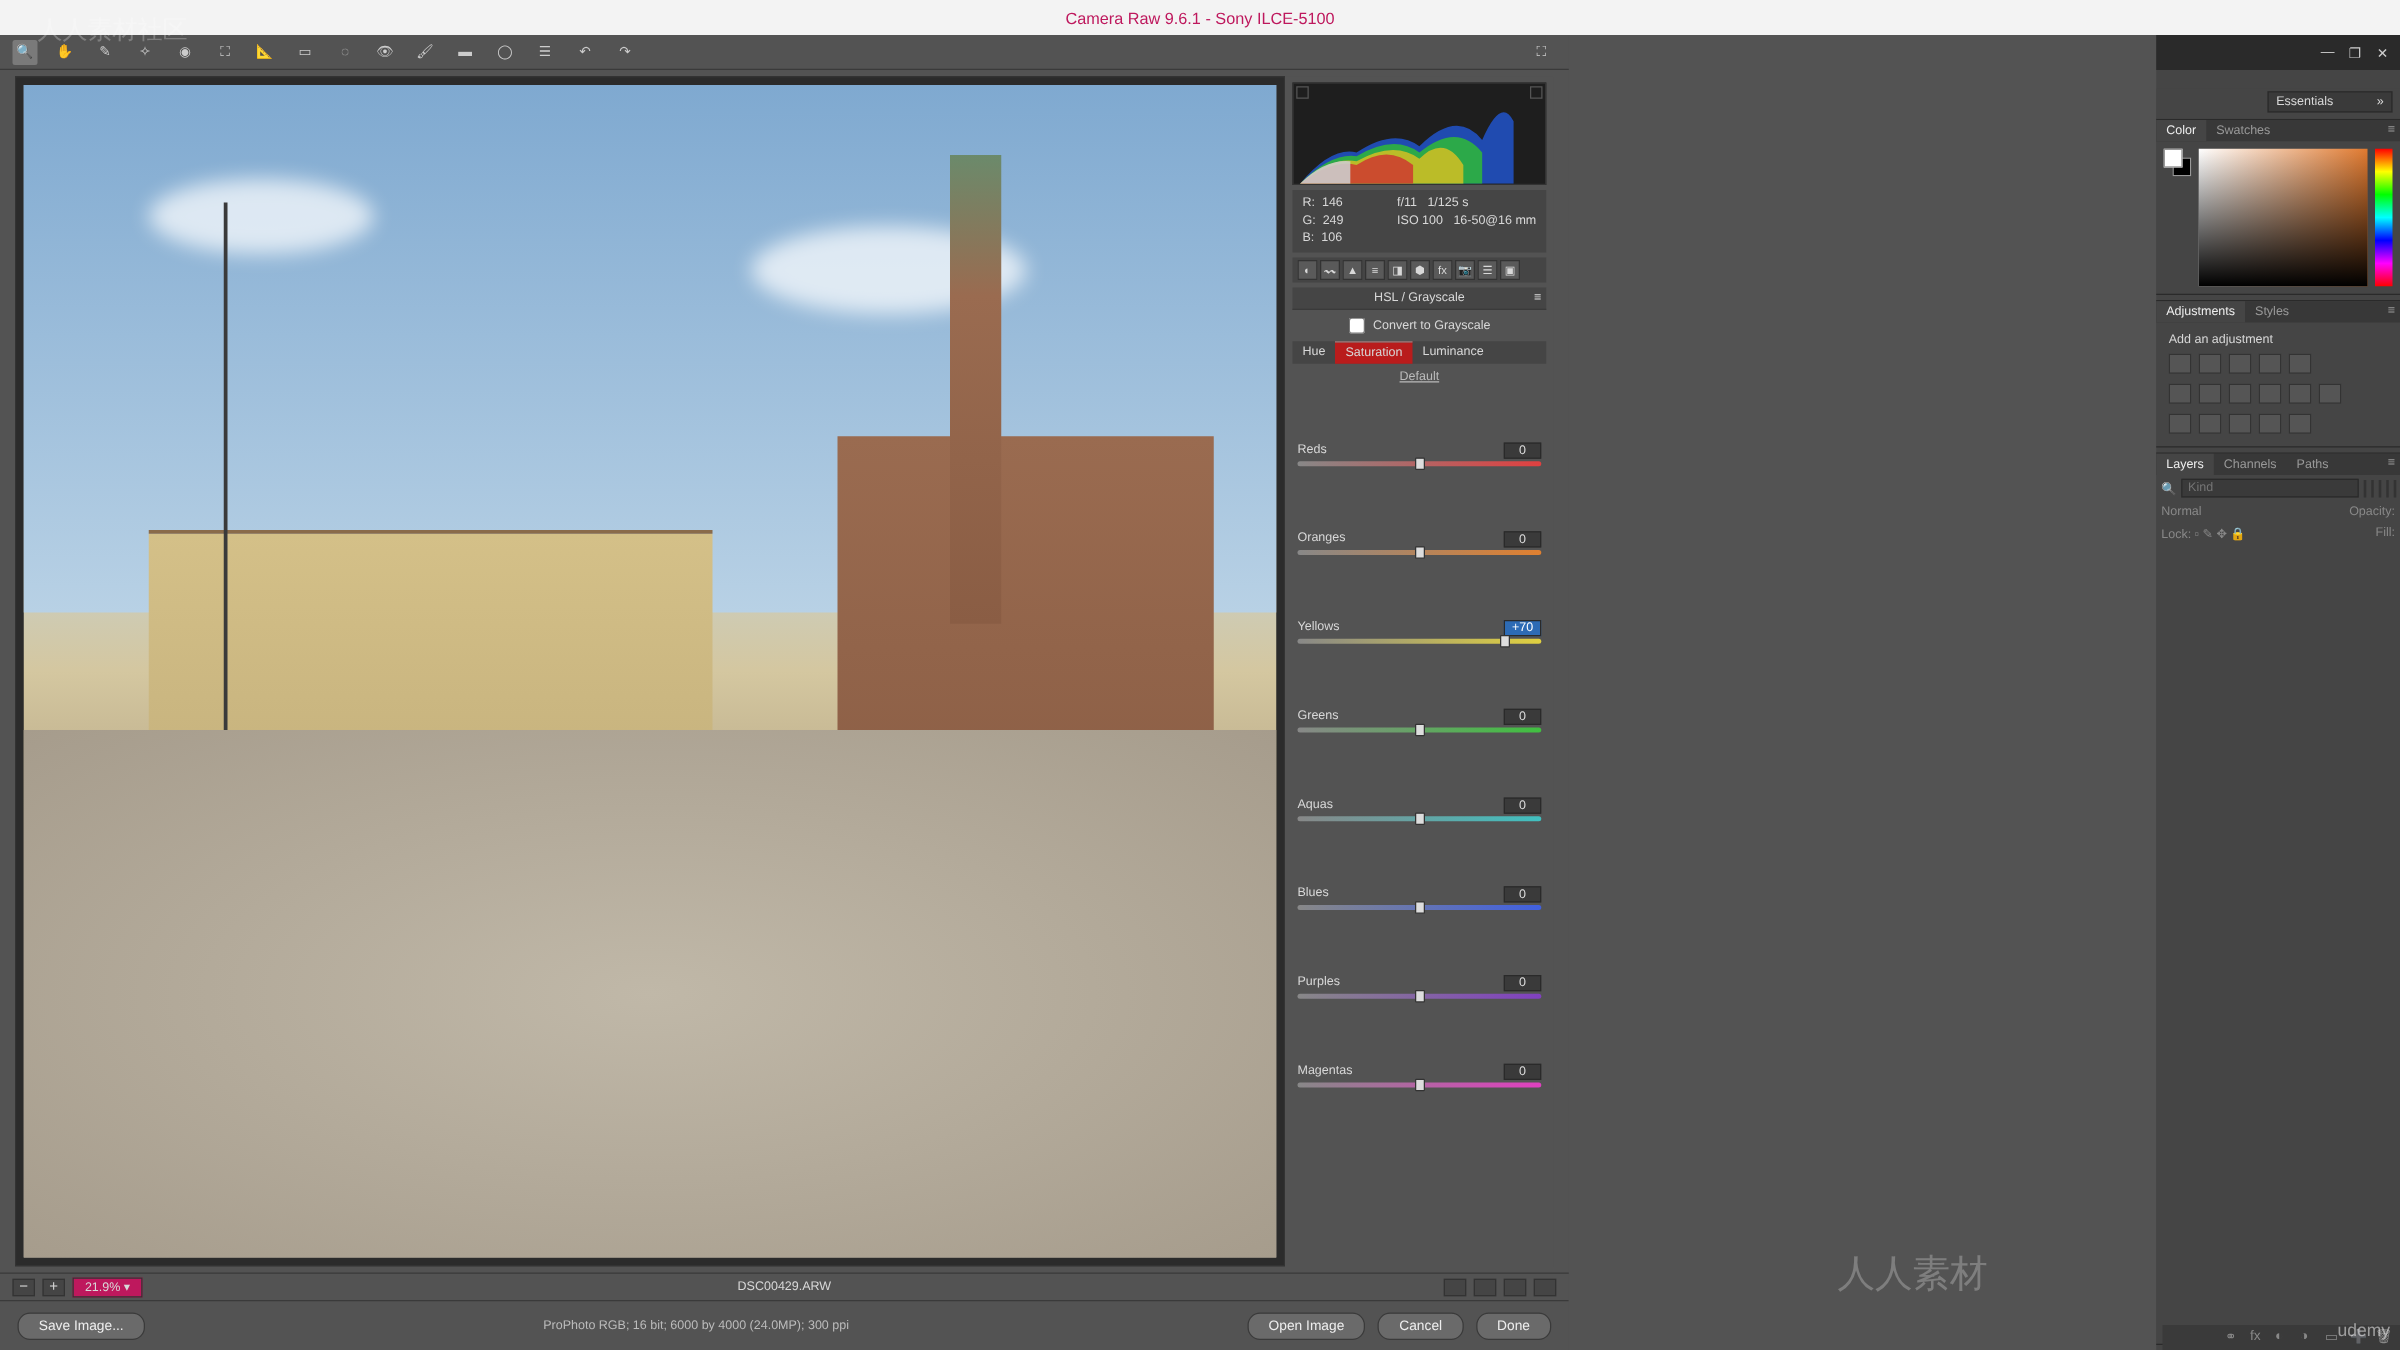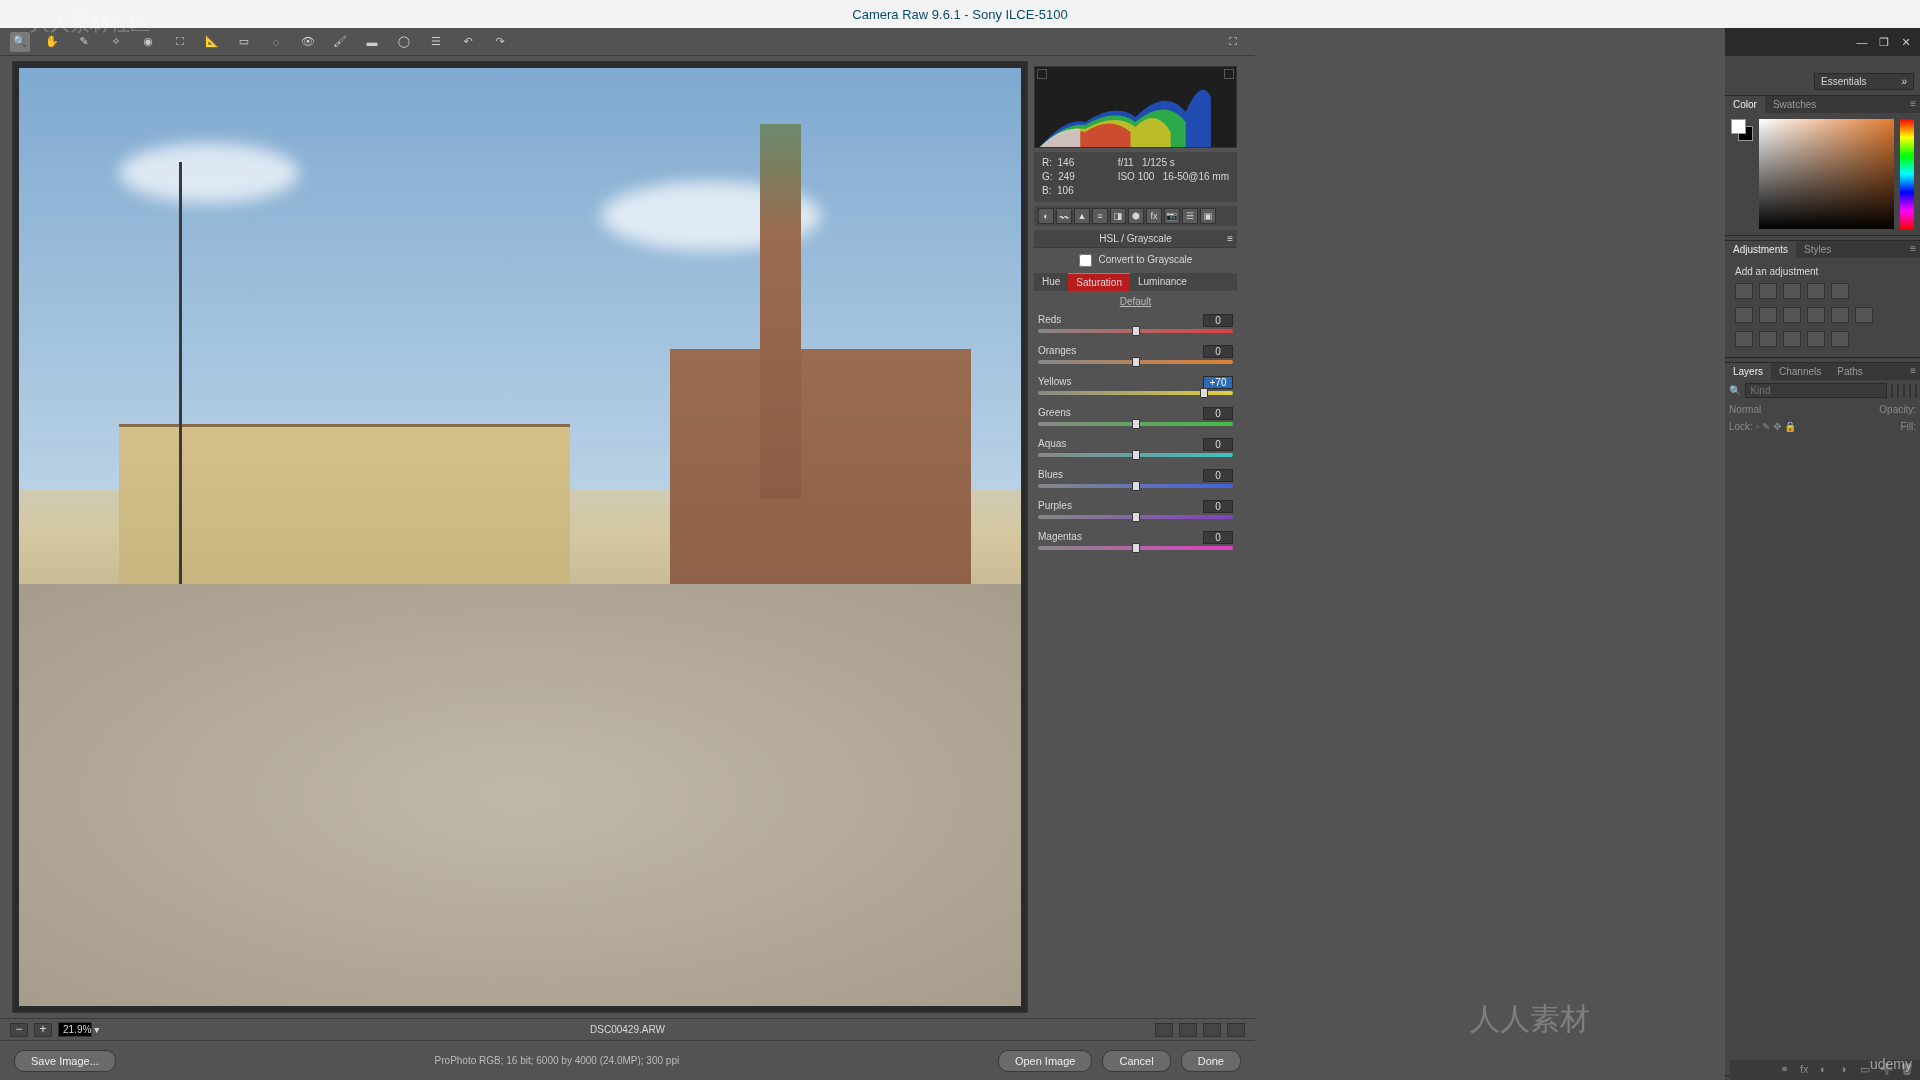--- a/index.html
+++ b/index.html
@@ -1,19 +1,19 @@
 <!DOCTYPE html>
 <html><head>
 <meta charset="utf-8">
 <style>
   * { margin: 0; padding: 0; box-sizing: border-box; font-family: "Segoe UI", Tahoma, sans-serif; }
   body { background: #535353; color: #d8d8d8; font-size: 11px; overflow: hidden; width: 1920px; height: 1080px; position: relative; }
   
   .window-title-bar { height: 28px; background: #f3f3f3; color: #444; display: flex; align-items: center; justify-content: center; position: relative; }
-  .window-title-bar .title { font-size: 13px; color: #0c4a6e; }
+  .window-title-bar .title { font-size: 13px; color: #be185d; }
   
   .main-area { display: flex; height: 1052px; }
   .camera-raw-panel { width: 1255px; background: #535353; display: flex; flex-direction: column; }
   
   .cr-toolbar { height: 28px; background: #535353; border-bottom: 1px solid #3a3a3a; display: flex; align-items: center; padding: 0 10px; gap: 12px; position: relative; }
   .cr-tool { width: 20px; height: 20px; display: flex; align-items: center; justify-content: center; cursor: pointer; color: #ccc; }
   .cr-tool.active { background: #7a7a7a; border-radius: 2px; }
   .cr-toolbar-right { position: absolute; right: 12px; display: flex; gap: 8px; }
   
   .cr-image-area { flex: 1; background: #535353; padding: 5px 12px; display: flex; }
@@ -48,40 +48,40 @@
   
   .cr-checkbox-row { padding: 6px; text-align: center; font-size: 10px; }
   .cr-checkbox-row input { vertical-align: middle; margin-right: 4px; }
   
   .cr-subtabs { display: flex; background: #454545; font-size: 10px; }
   .cr-subtabs .stab { padding: 3px 8px; cursor: pointer; }
   .cr-subtabs .stab.active { background: #b91c1c; border-top: 1px solid #888; }
   
   .cr-default { text-align: center; font-size: 10px; padding: 5px; text-decoration: underline; color: #bbb; cursor: pointer; }
   
-  .cr-slider-row { padding: 2px 4px 10px; font-size: 10px; }
+  .cr-slider-row { padding: 2px 4px 10px; font-size: 10px; margin-top: 40px; }
   .cr-slider-row .srow-top { display: flex; justify-content: space-between; margin-bottom: 2px; }
   .cr-slider-row .sval { width: 30px; text-align: center; background: #3a3a3a; border: 1px solid #2a2a2a; color: #ddd; font-size: 10px; }
   .cr-slider-row .sval.highlighted { background: #2d6bb5; color: #fff; }
   .cr-slider-track { height: 4px; position: relative; border-radius: 2px; }
   .cr-slider-thumb { position: absolute; top: -3px; width: 8px; height: 10px; background: #ddd; border: 1px solid #333; border-radius: 1px; transform: translateX(-50%); }
   
   .track-reds { background: linear-gradient(to right, #888, #e04040); }
   .track-oranges { background: linear-gradient(to right, #888, #e08030); }
   .track-yellows { background: linear-gradient(to right, #888, #e0d040); }
   .track-greens { background: linear-gradient(to right, #888, #40c040); }
   .track-aquas { background: linear-gradient(to right, #888, #40c0c0); }
   .track-blues { background: linear-gradient(to right, #888, #4060e0); }
   .track-purples { background: linear-gradient(to right, #888, #8040c0); }
   .track-magentas { background: linear-gradient(to right, #888, #e040c0); }
   
   .cr-bottom-bar { height: 22px; background: #535353; border-top: 1px solid #3a3a3a; display: flex; align-items: center; padding: 0 10px; font-size: 10px; position: relative; }
   .cr-zoom-group { display: flex; align-items: center; gap: 6px; }
   .cr-zoom-btn { width: 18px; height: 14px; background: #454545; border: 1px solid #333; font-size: 12px; line-height: 10px; text-align: center; cursor: pointer; }
-  .cr-zoom-val { width: 34px; text-align: center; background: #000000; border: 1px solid #333; padding: 1px 4px; }
+  .cr-zoom-val { width: 56px; text-align: center; background: #be185d; border: 1px solid #333; padding: 1px 4px; }
   .cr-filename { position: absolute; left: 50%; transform: translateX(-50%); }
   .cr-bottom-right { position: absolute; right: 10px; display: flex; gap: 6px; }
   .cr-bottom-right .ib { width: 18px; height: 14px; background: #454545; border: 1px solid #333; }
   
   .cr-footer { height: 40px; background: #535353; border-top: 1px solid #3a3a3a; display: flex; align-items: center; padding: 0 14px; justify-content: space-between; }
   .cr-footer .btn { background: #6a6a6a; border: 1px solid #3a3a3a; border-radius: 10px; padding: 4px 16px; font-size: 11px; color: #eee; cursor: pointer; }
   .cr-footer .fcenter { font-size: 10px; color: #bbb; }
   .cr-footer .fright { display: flex; gap: 10px; }
   .ps-windowbar { height: 28px; background: #2a2a2a; display: flex; justify-content: flex-end; align-items: center; padding: 0 6px; gap: 6px; }
   .ps-windowbar .wb { width: 16px; height: 14px; color: #ccc; cursor: pointer; display:flex; align-items:center; justify-content:center; font-size:11px; }

